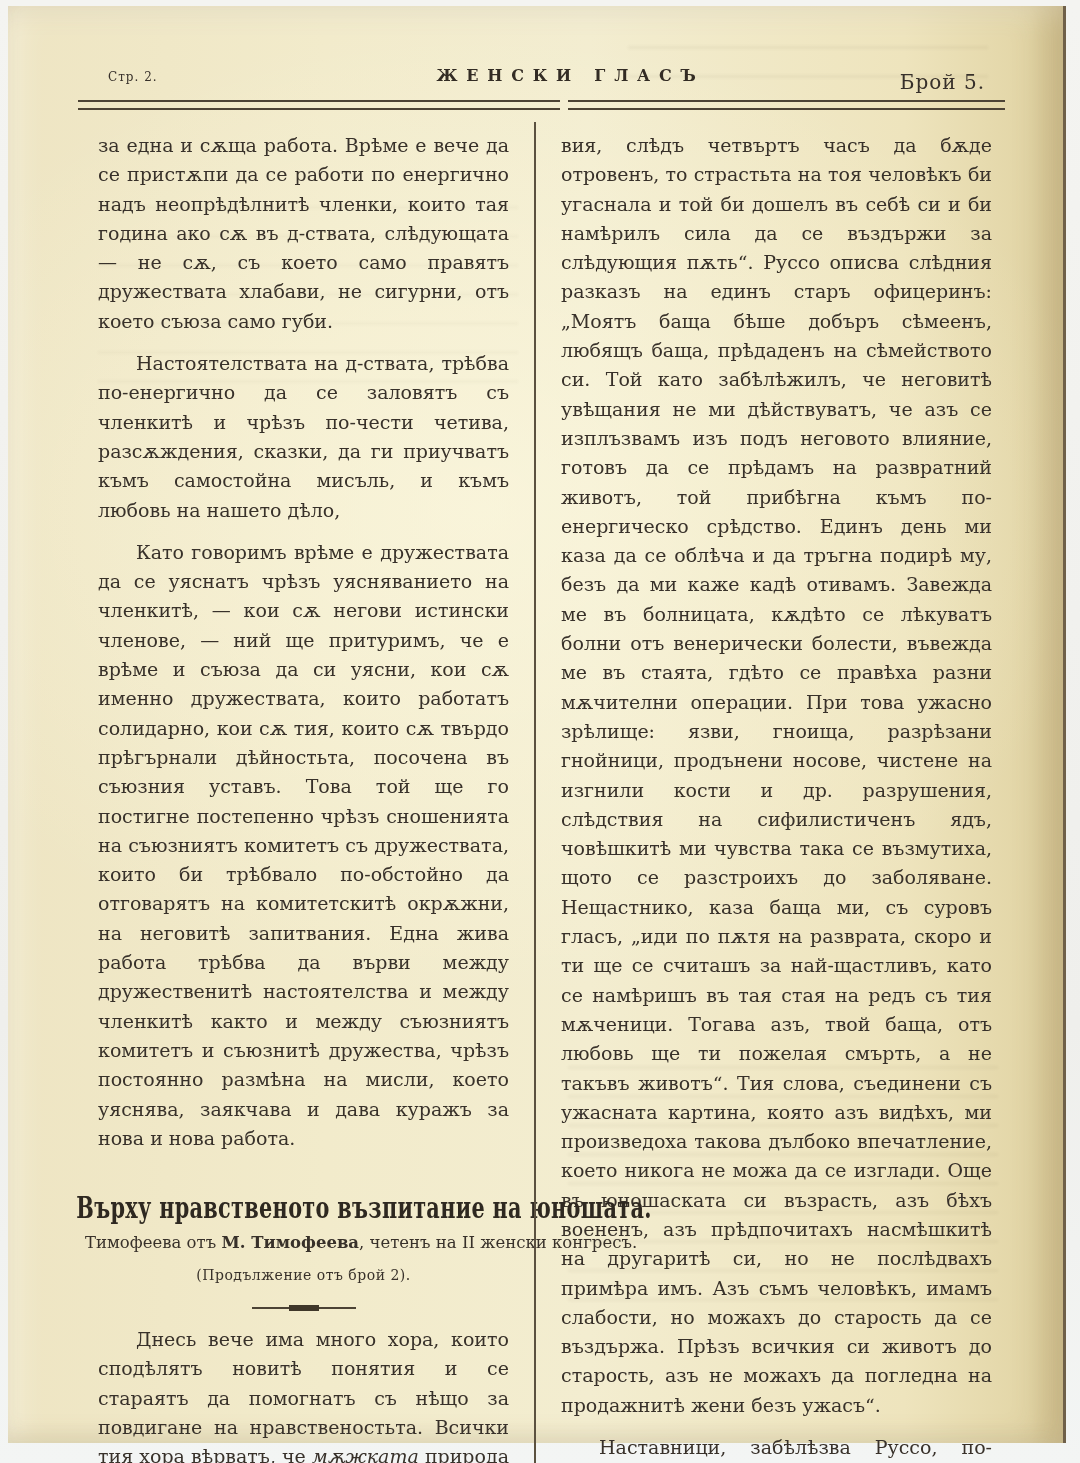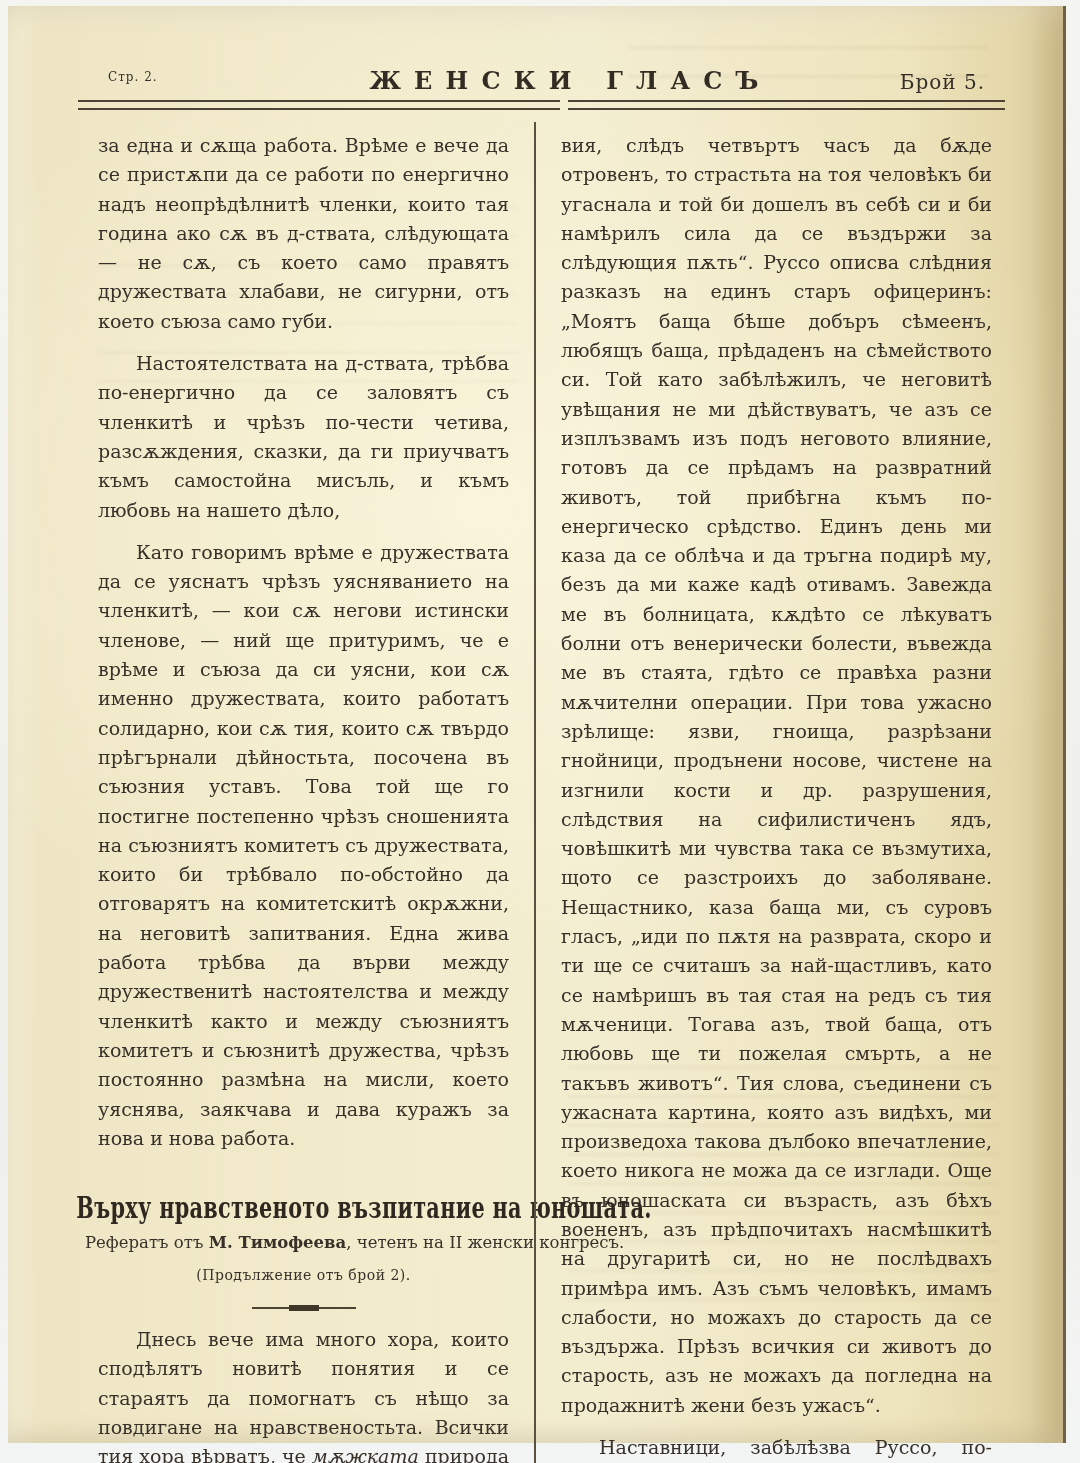--- a/index.html
+++ b/index.html
@@ -27,21 +27,21 @@
     filter:blur(1.5px);
   }
   .bleed.b1{left:560px;top:1060px;width:430px;height:260px;}
   .bleed.b2{left:90px;top:200px;width:420px;height:180px;opacity:.035;}
   .bleed.b3{left:620px;top:40px;width:360px;height:50px;opacity:.06;}
 
   
   .runhead{position:absolute;left:0;top:60px;width:100%;height:34px;}
   .page-label{position:absolute;left:100px;top:4px;font-size:12px;letter-spacing:1px;}
   .masthead{position:absolute;left:0;right:0;top:0;text-align:center;
-    font-size:24px;font-weight:bold;letter-spacing:.55em;padding-left:70px;color:#332c24;}
+    font-size:16px;font-weight:bold;letter-spacing:.55em;padding-left:70px;color:#332c24;}
   .issue-label{position:absolute;right:78px;top:4px;font-size:20px;letter-spacing:1px;}
   .headrule{position:absolute;top:94px;height:6px;border-top:2px solid #4c4335;border-bottom:2px solid #4c4335;}
   .headrule.left{left:70px;width:482px;}
   .headrule.right{left:560px;width:437px;border-top-width:2px;}
 
   
   .columns{position:absolute;left:77px;top:112px;width:920px;display:flex;}
   .col{font-size:19px;line-height:29.3px;text-align:justify;color:#38312a;}
   .col.left{width:437px;}
   .col.right{width:457px;}
@@ -83,21 +83,21 @@
 
   <div class="columns">
 
     <div class="col left">
       <p>за една и сѫща работа. Врѣме е вече да се пристѫпи да се работи по енергично надъ неопрѣдѣлнитѣ членки, които тая година ако сѫ въ д-ствата, слѣдующата — не сѫ, съ което само правятъ дружествата хлабави, не сигурни, отъ което съюза само губи.</p>
       <p class="indent">Настоятелствата на д-ствата, трѣбва по-енергично да се заловятъ съ членкитѣ и чрѣзъ по-чести четива, разсѫждения, сказки, да ги приучватъ къмъ самостойна мисъль, и къмъ любовь на нашето дѣло,</p>
       <p class="indent">Като говоримъ врѣме е дружествата да се уяснатъ чрѣзъ уясняванието на членкитѣ, — кои сѫ негови истински членове, — ний ще притуримъ, че е врѣме и съюза да си уясни, кои сѫ именно дружествата, които работатъ солидарно, кои сѫ тия, които сѫ твърдо прѣгърнали дѣйностьта, посочена въ съюзния уставъ. Това той ще го постигне постепенно чрѣзъ сношенията на съюзниятъ комитетъ съ дружествата, които би трѣбвало по-обстойно да отговарятъ на комитетскитѣ окрѫжни, на неговитѣ запитвания. Една жива работа трѣбва да върви между дружественитѣ настоятелства и между членкитѣ както и между съюзниятъ комитетъ и съюзнитѣ дружества, чрѣзъ постоянно размѣна на мисли, което уяснява, заякчава и дава куражъ за нова и нова работа.</p>
 
       <div class="article2-head">
         <div class="a2-title">Върху нравственото възпитание на юношата.</div>
-        <div class="a2-byline"><span>Рефератъ отъ </span><b>М. Тимофеева</b><span>, четенъ на II женски конгресъ.</span></div>
+        <div class="a2-byline"><span>Тимофеева отъ </span><b>М. Тимофеева</b><span>, четенъ на II женски конгресъ.</span></div>
         <div class="a2-cont">(Продължение отъ брой 2).</div>
         <div class="a2-divider"></div>
       </div>
 
       <p class="indent"><span>Днесь вече има много хора, които сподѣлятъ новитѣ понятия и се стараятъ да помогнатъ съ нѣщо за повдигане на нравственостьта. Всички тия хора вѣрватъ, че </span><span class="it">мѫжката</span><span> природа е доведена изкуствено, постепено до това състояние — да бѫде безсилна да се бори съ низкитѣ страсти; че тя така сѫщо може да се прѣвъзпита съ разумно правилно възпитание.</span></p>
 
     </div>
 
     <div class="gutter">
       <div class="rule"></div>

